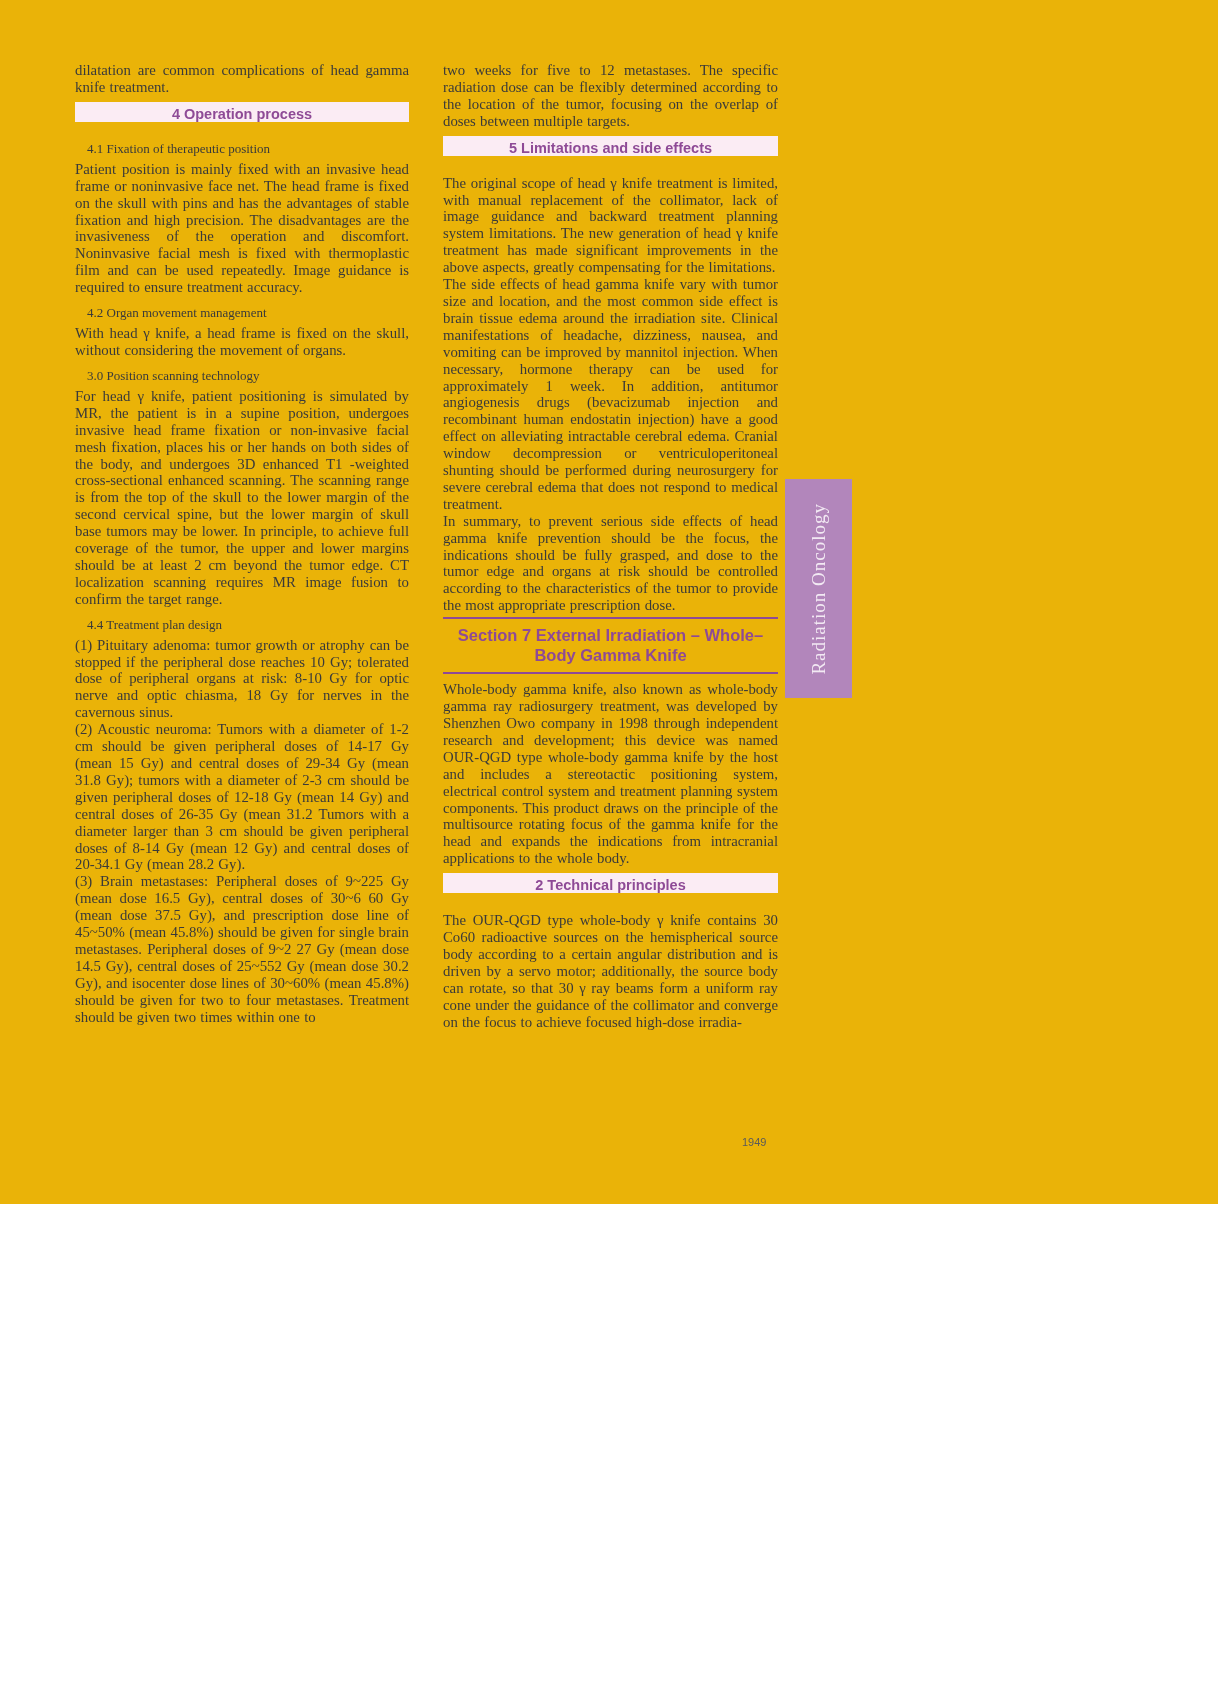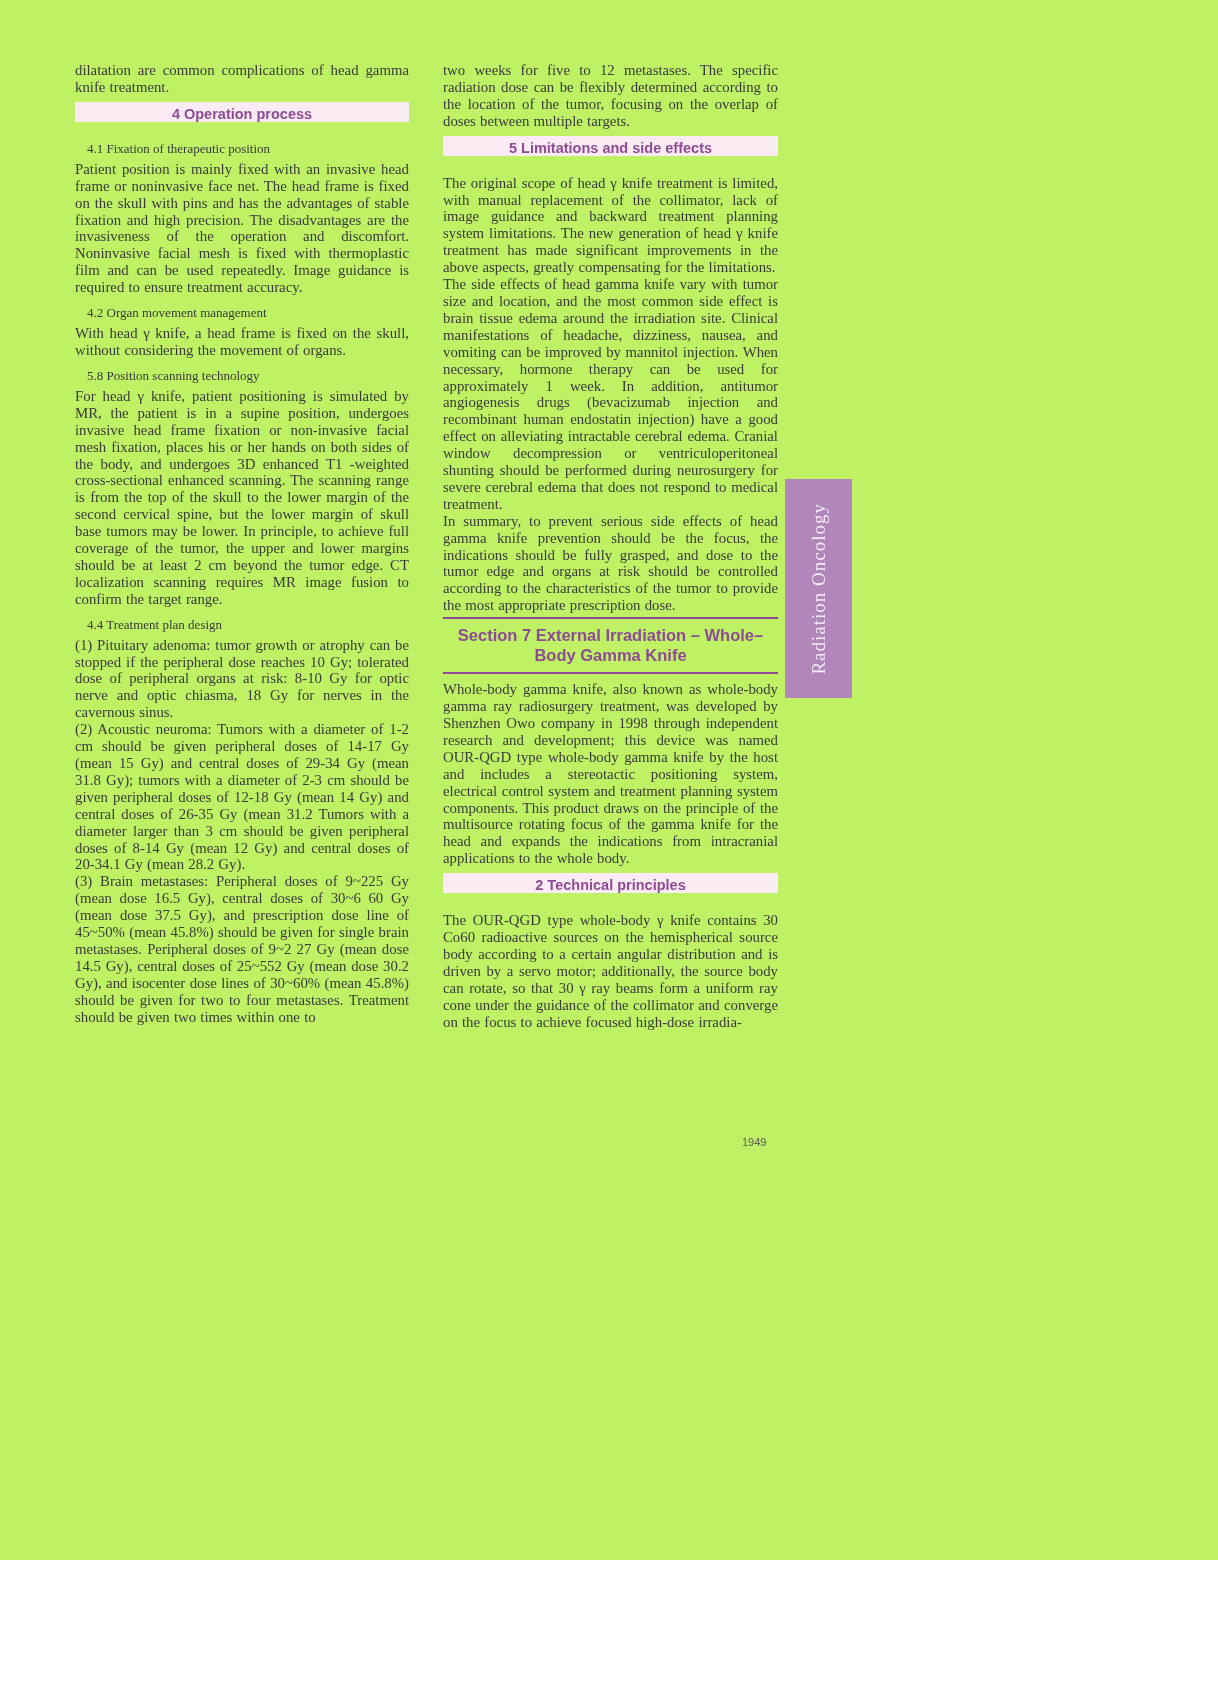--- a/index.html
+++ b/index.html
@@ -1,20 +1,20 @@
 <!DOCTYPE html>
 <html><head>
 <meta charset="utf-8">
 <style>
   html, body { margin: 0; padding: 0; background: #ffffff; }
   .page {
     position: relative;
     width: 1218px;
-    height: 1560px;
-    background: #bef264;
+    height: 1204px;
+    background: #eab308;
     font-family: "Liberation Serif", serif;
     overflow: hidden;
     text-decoration: underline;
   }
   .col { position: absolute; top: 62px; }
   .col-left  { left: 75px;  width: 334px; }
   .col-right { left: 443px; width: 335px; }
 
   .para {
     font-size: 14.8px;
@@ -84,21 +84,21 @@
 
 <div class="page">
 
   <div class="col col-left">
     <div class="para">dilatation are common complications of head gamma knife treatment.</div>
     <div class="headbar">4 Operation process</div>
     <div class="subhead">4.1 Fixation of therapeutic position</div>
     <div class="para">Patient position is mainly fixed with an invasive head frame or noninvasive face net. The head frame is fixed on the skull with pins and has the advantages of stable fixation and high precision. The disadvantages are the invasiveness of the operation and discomfort. Noninvasive facial mesh is fixed with thermoplastic film and can be used repeatedly. Image guidance is required to ensure treatment accuracy.</div>
     <div class="subhead">4.2 Organ movement management</div>
     <div class="para">With head γ knife, a head frame is fixed on the skull, without considering the movement of organs.</div>
-    <div class="subhead">5.8 Position scanning technology</div>
+    <div class="subhead">3.0 Position scanning technology</div>
     <div class="para">For head γ knife, patient positioning is simulated by MR, the patient is in a supine position, undergoes invasive head frame fixation or non-invasive facial mesh fixation, places his or her hands on both sides of the body, and undergoes 3D enhanced T1 -weighted cross-sectional enhanced scanning. The scanning range is from the top of the skull to the lower margin of the second cervical spine, but the lower margin of skull base tumors may be lower. In principle, to achieve full coverage of the tumor, the upper and lower margins should be at least 2 cm beyond the tumor edge. CT localization scanning requires MR image fusion to confirm the target range.</div>
     <div class="subhead">4.4 Treatment plan design</div>
     <div class="para">(1) Pituitary adenoma: tumor growth or atrophy can be stopped if the peripheral dose reaches 10 Gy; tolerated dose of peripheral organs at risk: 8-10 Gy for optic nerve and optic chiasma, 18 Gy for nerves in the cavernous sinus.</div>
     <div class="para">(2) Acoustic neuroma: Tumors with a diameter of 1-2 cm should be given peripheral doses of 14-17 Gy (mean 15 Gy) and central doses of 29-34 Gy (mean 31.8 Gy); tumors with a diameter of 2-3 cm should be given peripheral doses of 12-18 Gy (mean 14 Gy) and central doses of 26-35 Gy (mean 31.2 Tumors with a diameter larger than 3 cm should be given peripheral doses of 8-14 Gy (mean 12 Gy) and central doses of 20-34.1 Gy (mean 28.2 Gy).</div>
     <div class="para">(3) Brain metastases: Peripheral doses of 9~225 Gy (mean dose 16.5 Gy), central doses of 30~6 60 Gy (mean dose 37.5 Gy), and prescription dose line of 45~50% (mean 45.8%) should be given for single brain metastases. Peripheral doses of 9~2 27 Gy (mean dose 14.5 Gy), central doses of 25~552 Gy (mean dose 30.2 Gy), and isocenter dose lines of 30~60% (mean 45.8%) should be given for two to four metastases. Treatment should be given two times within one to</div>
   </div>
 
   <div class="col col-right">
     <div class="para">two weeks for five to 12 metastases. The specific radiation dose can be flexibly determined according to the location of the tumor, focusing on the overlap of doses between multiple targets.</div>
     <div class="headbar">5 Limitations and side effects</div>

